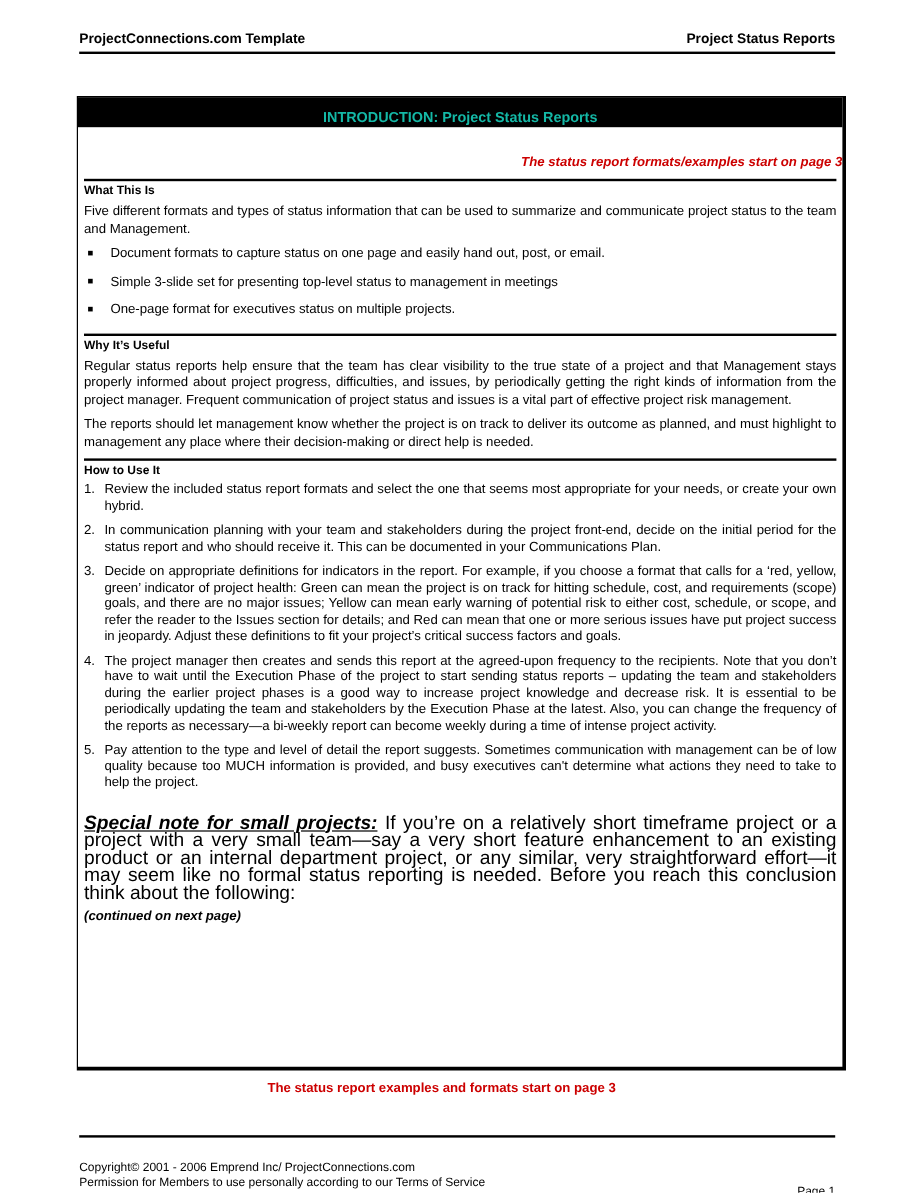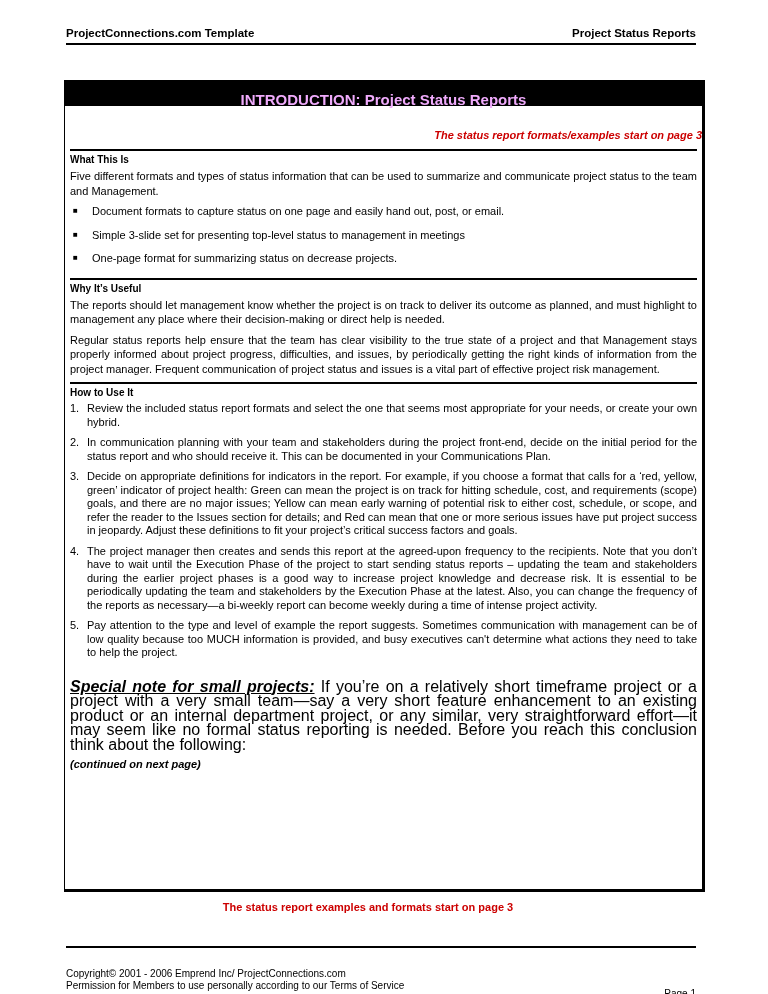--- a/index.html
+++ b/index.html
@@ -6,22 +6,22 @@
   body { width:768px; height:994px; position:relative; overflow:hidden;
          font-family:"Liberation Sans", sans-serif; color:#000; }
   .page-header { position:absolute; left:66px; top:25px; width:630px; height:18px;
                  border-bottom:2px solid #000; font-size:11.5px; font-weight:bold; }
   .page-header .left { position:absolute; left:0; top:2px; }
   .page-header .right { position:absolute; right:0; top:2px; }
 
   .box { position:absolute; left:64px; top:80px; width:637px; height:808px;
          border-left:1px solid #000; border-top:1px solid #000;
          border-right:3px solid #000; border-bottom:3px solid #000; }
-  .box-title { background:#000; color:#f0abfc; height:25px; margin:0;
-               font-size:15px; font-weight:bold; text-align:center; }
+  .box-title { background:#000; color:#14b8a6; height:25px; margin:0;
+               font-size:12px; font-weight:bold; text-align:center; }
   .box-title span { position:relative; top:10px; }
   .box-subtitle { color:#cc0000; font-style:italic; font-weight:bold; font-size:11px;
                   text-align:right; margin-top:23px; height:20px; }
 
   .section { margin:0 5px 0 5px; border-top:2px solid #000; }
   .section h2 { font-size:10px; font-weight:bold; margin:3px 0 4px 0; }
   .section p { font-size:11px; line-height:14.5px; margin:0 0 6px 0; text-align:justify; }
   .bullets { list-style:none; padding:0; margin:0; }
   .bullets li { font-size:11px; line-height:14.5px; position:relative; padding-left:22px; margin-bottom:9px; }
   .bullets li .b { position:absolute; left:3px; top:0; font-size:8px; }
@@ -52,38 +52,38 @@
     <span>INTRODUCTION:   Project Status Reports</span>
   </div>
   <div class="box-subtitle">The status report formats/examples start on page 3</div>
 
   <div class="section">
     <h2>What This Is</h2>
     <p>Five different formats and types of status information that can be used to summarize and communicate project status to the team and Management.</p>
     <ul class="bullets">
       <li><span class="b">■</span><span>Document formats to capture status on one page and easily hand out, post, or email.</span></li>
       <li><span class="b">■</span><span>Simple 3-slide set for presenting top-level status to management in meetings</span></li>
-      <li><span class="b">■</span><span>One-page format for summarizing status on decrease projects.</span></li>
+      <li><span class="b">■</span><span>One-page format for executives status on multiple projects.</span></li>
     </ul>
   </div>
 
   <div class="section" style="margin-top:12px;">
     <h2>Why It’s Useful</h2>
+    <p>Regular status reports help ensure that the team has clear visibility to the true state of a project and that Management stays properly informed about project progress, difficulties, and issues, by periodically getting the right kinds of information from the project manager. Frequent communication of project status and issues is a vital part of effective project risk management.</p>
     <p>The reports should let management know whether the project is on track to deliver its outcome as planned, and must highlight to management any place where their decision-making or direct help is needed.</p>
-    <p>Regular status reports help ensure that the team has clear visibility to the true state of a project and that Management stays properly informed about project progress, difficulties, and issues, by periodically getting the right kinds of information from the project manager. Frequent communication of project status and issues is a vital part of effective project risk management.</p>
   </div>
 
   <div class="section">
     <h2>How to Use It</h2>
     <ol class="numbered">
       <li><span class="n">1.</span><span>Review the included status report formats and select the one that seems most appropriate for your needs, or create your own hybrid.</span></li>
       <li><span class="n">2.</span><span>In communication planning with your team and stakeholders during the project front-end, decide on the initial period for the status report and who should receive it. This can be documented in your Communications Plan.</span></li>
       <li><span class="n">3.</span><span>Decide on appropriate definitions for indicators in the report. For example, if you choose a format that calls for a ‘red, yellow, green’ indicator of project health: Green can mean the project is on track for hitting schedule, cost, and requirements (scope) goals, and there are no major issues; Yellow can mean early warning of potential risk to either cost, schedule, or scope, and refer the reader to the Issues section for details; and Red can mean that one or more serious issues have put project success in jeopardy. Adjust these definitions to fit your project’s critical success factors and goals.</span></li>
       <li><span class="n">4.</span><span>The project manager then creates and sends this report at the agreed-upon frequency to the recipients. Note that you don’t have to wait until the Execution Phase of the project to start sending status reports – updating the team and stakeholders during the earlier project phases is a good way to increase project knowledge and decrease risk. It is essential to be periodically updating the team and stakeholders by the Execution Phase at the latest. Also, you can change the frequency of the reports as necessary—a bi-weekly report can become weekly during a time of intense project activity.</span></li>
-      <li><span class="n">5.</span><span>Pay attention to the type and level of example the report suggests. Sometimes communication with management can be of low quality because too MUCH information is provided, and busy executives can't determine what actions they need to take to help the project.</span></li>
+      <li><span class="n">5.</span><span>Pay attention to the type and level of detail the report suggests. Sometimes communication with management can be of low quality because too MUCH information is provided, and busy executives can't determine what actions they need to take to help the project.</span></li>
     </ol>
   </div>
 
   <p class="special-note"><span class="lead">Special note for small projects:</span><span> If you’re on a relatively short timeframe project or a project with a very small team—say a very short feature enhancement to an existing product or an internal department project, or any similar, very straightforward effort—it may seem like no formal status reporting is needed. Before you reach this conclusion think about the following:</span></p>
   <div class="continued">(continued on next page)</div>
 </div>
 
 <div class="bottom-note">The status report examples and formats start on page 3</div>
 
 <div class="page-footer">

